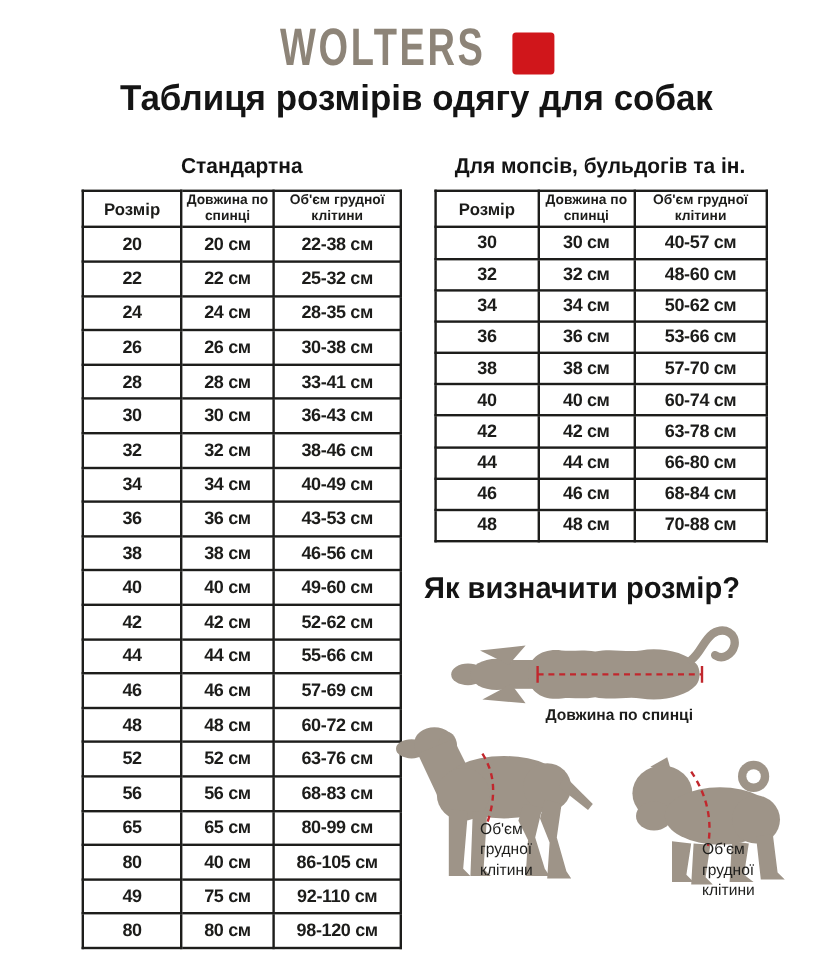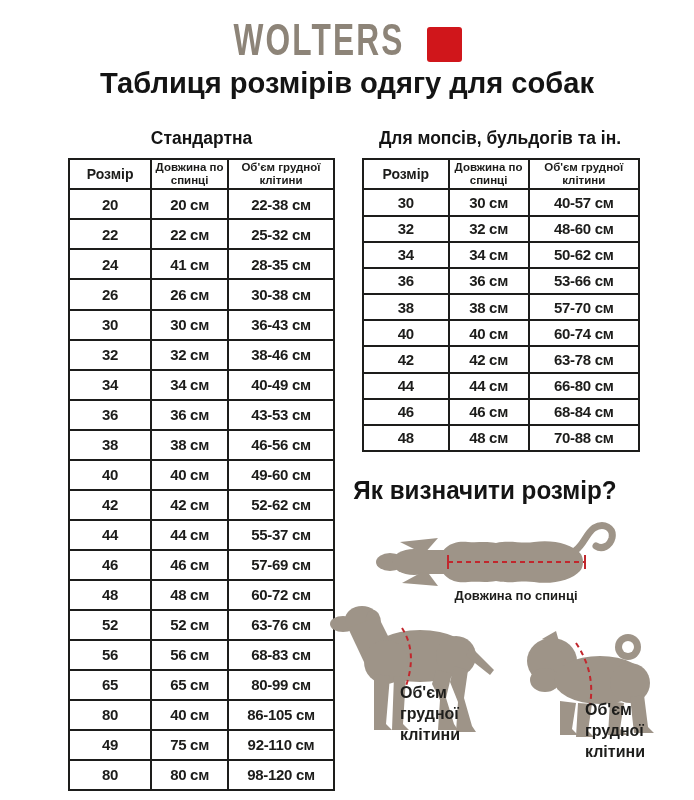--- a/index.html
+++ b/index.html
@@ -53,21 +53,21 @@
   .dog{ fill:var(--dog,#9e9488); }
   .dog-stroke{ stroke:var(--dog,#9e9488); fill:none; }
   .measure{ stroke:var(--measure,#c1272d); fill:none; stroke-width:2; }
   .dashed{ stroke-dasharray:5 4; }
 
   .backlen-label{
     position:absolute; top:588px; left:396px; width:240px; text-align:center;
     font-size:13px; font-weight:700; color:#1d1d1b;
   }
   .chest-label{
-    position:absolute; font-size:16px; line-height:1.3; font-weight:700;
+    position:absolute; font-size:13px; line-height:1.3; font-weight:400;
     color:#1d1d1b; white-space:pre-line;
   }
   #chest1{ left:400px; top:683px; }
   #chest2{ left:585px; top:700px; }
 </style>
 </head>
 <body>
 
 <div class="page">
 
@@ -95,29 +95,34 @@
           <td>20 см</td>
           <td>22-38 см</td>
         </tr>
         <tr>
           <td>22</td>
           <td>22 см</td>
           <td>25-32 см</td>
         </tr>
         <tr>
           <td>24</td>
-          <td>41 см</td>
+          <td>24 см</td>
           <td>28-35 см</td>
         </tr>
         <tr>
           <td>26</td>
           <td>26 см</td>
           <td>30-38 см</td>
         </tr>
         <tr>
+          <td>28</td>
+          <td>28 см</td>
+          <td>33-41 см</td>
+        </tr>
+        <tr>
           <td>30</td>
           <td>30 см</td>
           <td>36-43 см</td>
         </tr>
         <tr>
           <td>32</td>
           <td>32 см</td>
           <td>38-46 см</td>
         </tr>
         <tr>
@@ -141,21 +146,21 @@
           <td>49-60 см</td>
         </tr>
         <tr>
           <td>42</td>
           <td>42 см</td>
           <td>52-62 см</td>
         </tr>
         <tr>
           <td>44</td>
           <td>44 см</td>
-          <td>55-37 см</td>
+          <td>55-66 см</td>
         </tr>
         <tr>
           <td>46</td>
           <td>46 см</td>
           <td>57-69 см</td>
         </tr>
         <tr>
           <td>48</td>
           <td>48 см</td>
           <td>60-72 см</td>

